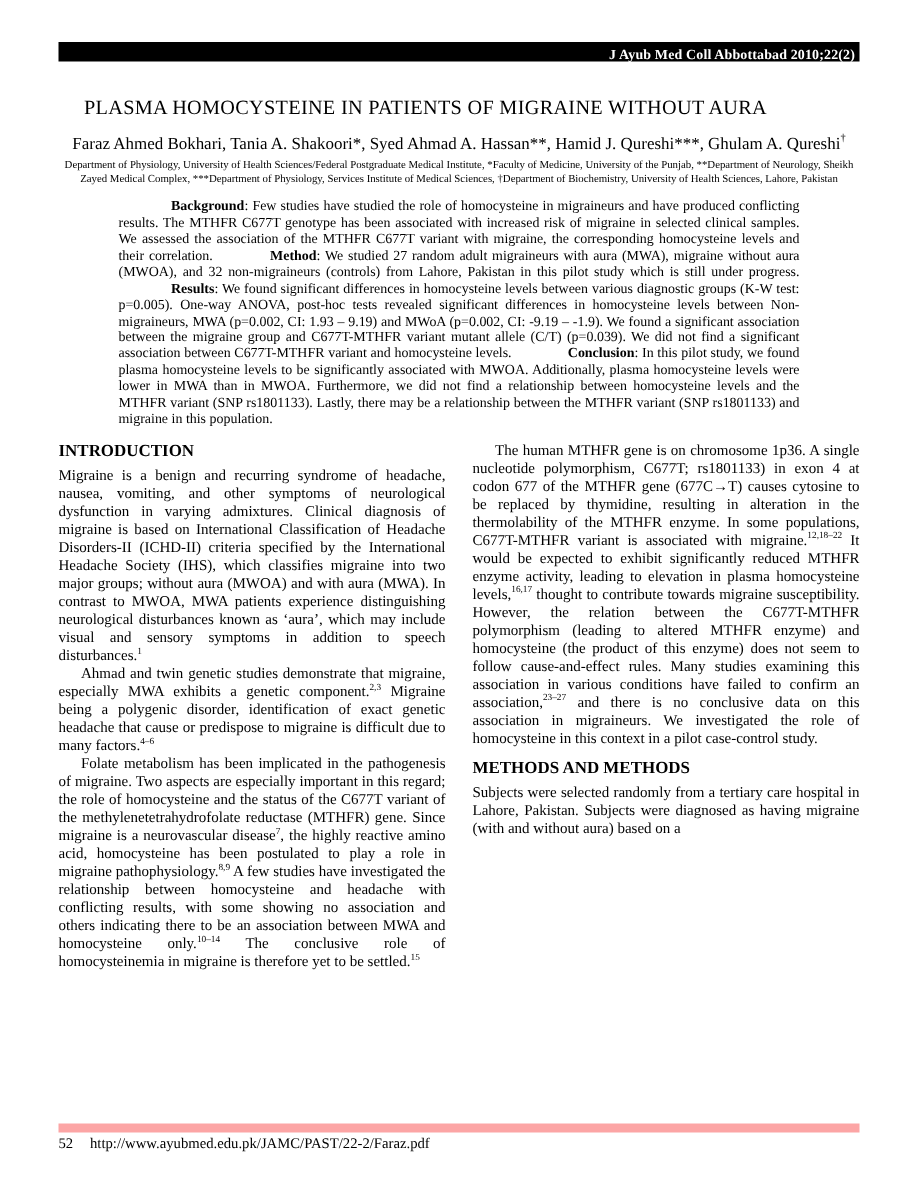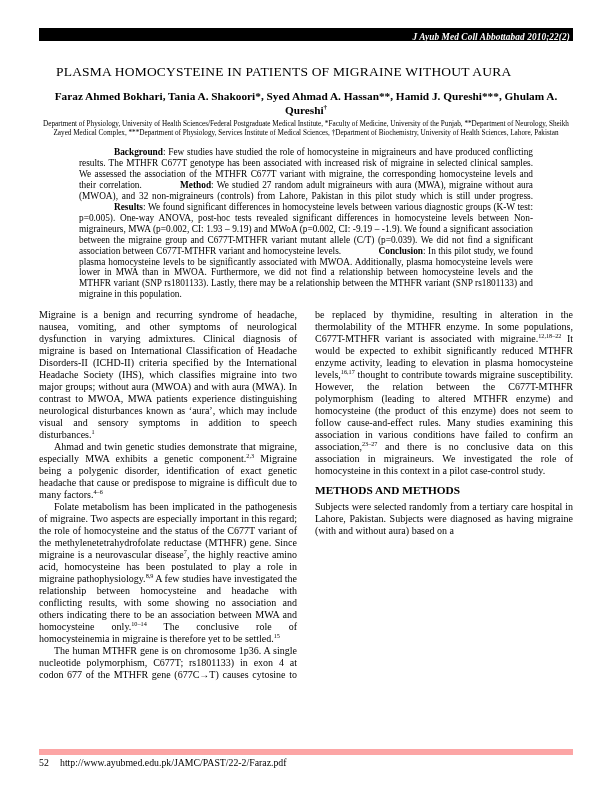--- a/index.html
+++ b/index.html
@@ -2,25 +2,25 @@
 <html><head>
 <meta charset="utf-8">
 <style>
   html,body{margin:0;padding:0;background:#ffffff;}
   .page{position:relative;width:612px;height:792px;background:#ffffff;color:#000;
         font-family:"Liberation Serif",serif;overflow:hidden;}
   .content{position:absolute;left:39px;top:28px;width:534px;}
 
   .header-bar{background:#000000;height:13px;line-height:13px;text-align:right;
               padding:0 3px;box-sizing:border-box;}
-  .header-text{color:#ffffff;font-weight:bold;font-size:9.3px;letter-spacing:.1px;font-style:italic;}
+  .header-text{color:#ffffff;font-weight:bold;font-size:9.3px;letter-spacing:.1px;}
 
   h1.title{font-size:13.5px;font-weight:normal;text-align:left;line-height:1.4;
            margin:22px auto 0;max-width:500px;letter-spacing:.2px;}
-  .authors{font-size:11.3px;font-weight:bold;text-align:center;line-height:1.25;margin-top:7px;}
+  .authors{font-size:11.3px;font-weight:normal;text-align:center;line-height:1.25;margin-top:7px;}
   .affiliations{font-size:7.2px;text-align:center;line-height:1.3;margin-top:3px;}
 
   .abstract{margin:8px 40px 0;}
   .abstract-text{font-size:9.3px;line-height:1.18;text-align:justify;margin:0;}
   .keywords{font-size:9.3px;line-height:1.18;margin:0;text-align:left;}
 
   .columns{margin-top:9px;height:372px;column-count:2;column-gap:18px;column-fill:auto;
            overflow:hidden;font-size:10px;line-height:1.2;text-align:justify;}
   h2.section-heading{font-size:11.3px;font-weight:bold;margin:7px 0 3px;text-align:left;}
   h2.section-heading.first{margin-top:0;}
@@ -49,20 +49,21 @@
 
     <div class="authors"><span>Faraz Ahmed Bokhari, Tania A. Shakoori*, Syed Ahmad A. Hassan**, Hamid J. Qureshi***, Ghulam A. Qureshi</span><sup>†</sup></div>
 
     <div class="affiliations">Department of Physiology, University of Health Sciences/Federal Postgraduate Medical Institute, *Faculty of Medicine, University of the Punjab, **Department of Neurology, Sheikh Zayed Medical Complex, ***Department of Physiology, Services Institute of Medical Sciences, †Department of Biochemistry, University of Health Sciences, Lahore, Pakistan</div>
 
     <div class="abstract">
       <p class="abstract-text"><span class="b">Background</span><span>: Few studies have studied the role of homocysteine in migraineurs and have produced conflicting results. The MTHFR C677T genotype has been associated with increased risk of migraine in selected clinical samples. We assessed the association of the MTHFR C677T variant with migraine, the corresponding homocysteine levels and their correlation. </span><span class="b">Method</span><span>: We studied 27 random adult migraineurs with aura (MWA), migraine without aura (MWOA), and 32 non-migraineurs (controls) from Lahore, Pakistan in this pilot study which is still under progress. </span><span class="b">Results</span><span>: We found significant differences in homocysteine levels between various diagnostic groups (K-W test: p=0.005). One-way ANOVA, post-hoc tests revealed significant differences in homocysteine levels between Non-migraineurs, MWA (p=0.002, CI: 1.93 – 9.19) and MWoA (p=0.002, CI: -9.19 – -1.9). We found a significant association between the migraine group and C677T-MTHFR variant mutant allele (C/T) (p=0.039). We did not find a significant association between C677T-MTHFR variant and homocysteine levels. </span><span class="b">Conclusion</span><span>: In this pilot study, we found plasma homocysteine levels to be significantly associated with MWOA. Additionally, plasma homocysteine levels were lower in MWA than in MWOA. Furthermore, we did not find a relationship between homocysteine levels and the MTHFR variant (SNP rs1801133). Lastly, there may be a relationship between the MTHFR variant (SNP rs1801133) and migraine in this population.</span></p>
     </div>
 
     <div class="columns">
+      <h2 class="section-heading first">INTRODUCTION</h2>
       <p class="para noindent"><span>Migraine is a benign and recurring syndrome of headache, nausea, vomiting, and other symptoms of neurological dysfunction in varying admixtures. Clinical diagnosis of migraine is based on International Classification of Headache Disorders-II (ICHD-II) criteria specified by the International Headache Society (IHS), which classifies migraine into two major groups; without aura (MWOA) and with aura (MWA). In contrast to MWOA, MWA patients experience distinguishing neurological disturbances known as ‘aura’, which may include visual and sensory symptoms in addition to speech disturbances.</span><sup>1</sup></p>
       <p class="para"><span>Ahmad and twin genetic studies demonstrate that migraine, especially MWA exhibits a genetic component.</span><sup>2,3</sup><span> Migraine being a polygenic disorder, identification of exact genetic headache that cause or predispose to migraine is difficult due to many factors.</span><sup>4–6</sup></p>
       <p class="para"><span>Folate metabolism has been implicated in the pathogenesis of migraine. Two aspects are especially important in this regard; the role of homocysteine and the status of the C677T variant of the methylenetetrahydrofolate reductase (MTHFR) gene. Since migraine is a neurovascular disease</span><sup>7</sup><span>, the highly reactive amino acid, homocysteine has been postulated to play a role in migraine pathophysiology.</span><sup>8,9</sup><span> A few studies have investigated the relationship between homocysteine and headache with conflicting results, with some showing no association and others indicating there to be an association between MWA and homocysteine only.</span><sup>10–14</sup><span> The conclusive role of homocysteinemia in migraine is therefore yet to be settled.</span><sup>15</sup></p>
       <p class="para"><span>The human MTHFR gene is on chromosome 1p36. A single nucleotide polymorphism, C677T; rs1801133) in exon 4 at codon 677 of the MTHFR gene (677C→T) causes cytosine to be replaced by thymidine, resulting in alteration in the thermolability of the MTHFR enzyme. In some populations, C677T-MTHFR variant is associated with migraine.</span><sup>12,18–22</sup><span> It would be expected to exhibit significantly reduced MTHFR enzyme activity, leading to elevation in plasma homocysteine levels,</span><sup>16,17</sup><span> thought to contribute towards migraine susceptibility. However, the relation between the C677T-MTHFR polymorphism (leading to altered MTHFR enzyme) and homocysteine (the product of this enzyme) does not seem to follow cause-and-effect rules. Many studies examining this association in various conditions have failed to confirm an association,</span><sup>23–27</sup><span> and there is no conclusive data on this association in migraineurs. We investigated the role of homocysteine in this context in a pilot case-control study.</span></p>
       <h2 class="section-heading">METHODS AND METHODS</h2>
       <p class="para noindent"><span>Subjects were selected randomly from a tertiary care hospital in Lahore, Pakistan. Subjects were diagnosed as having migraine (with and without aura) based on a</span></p>
     </div>
 
   </div>
 

